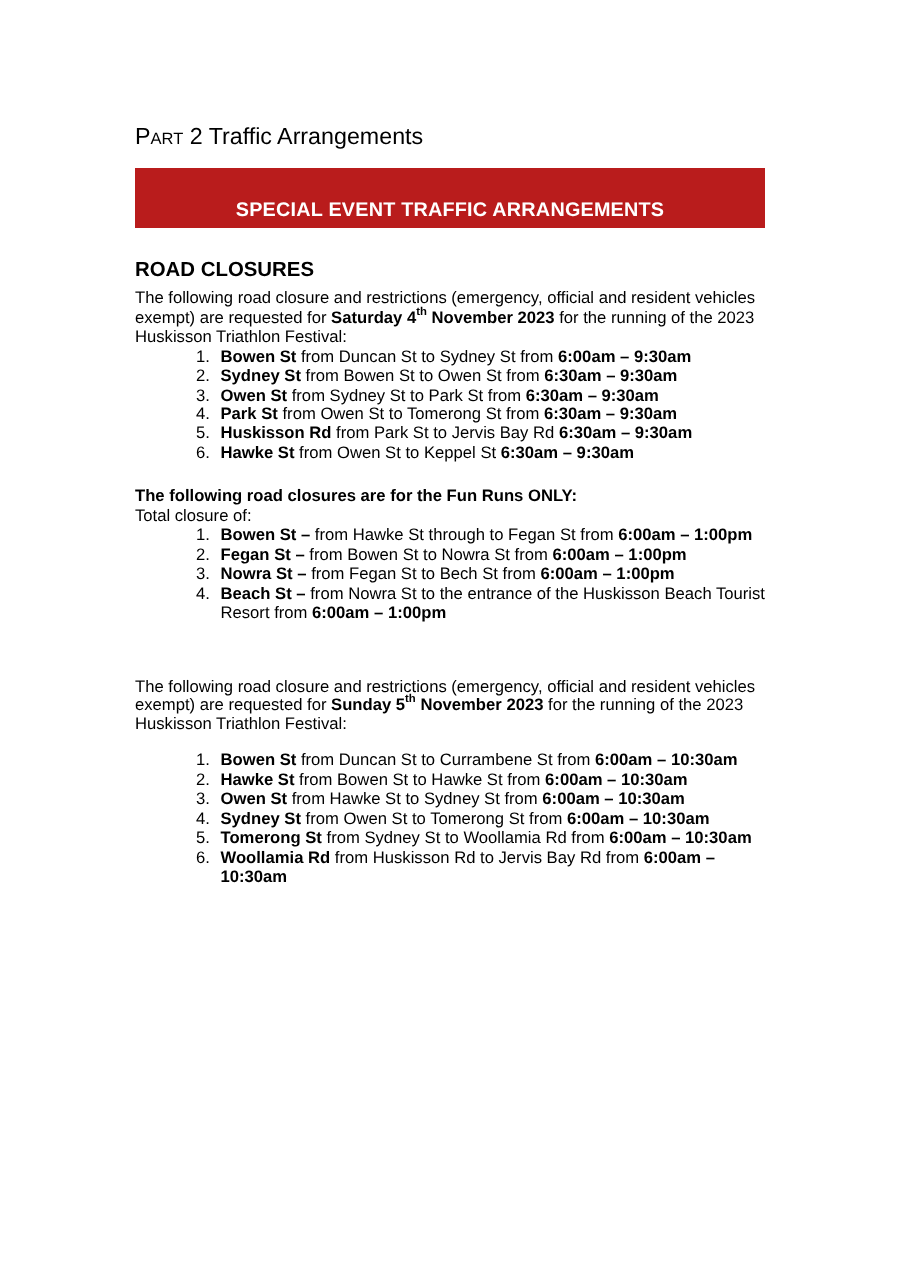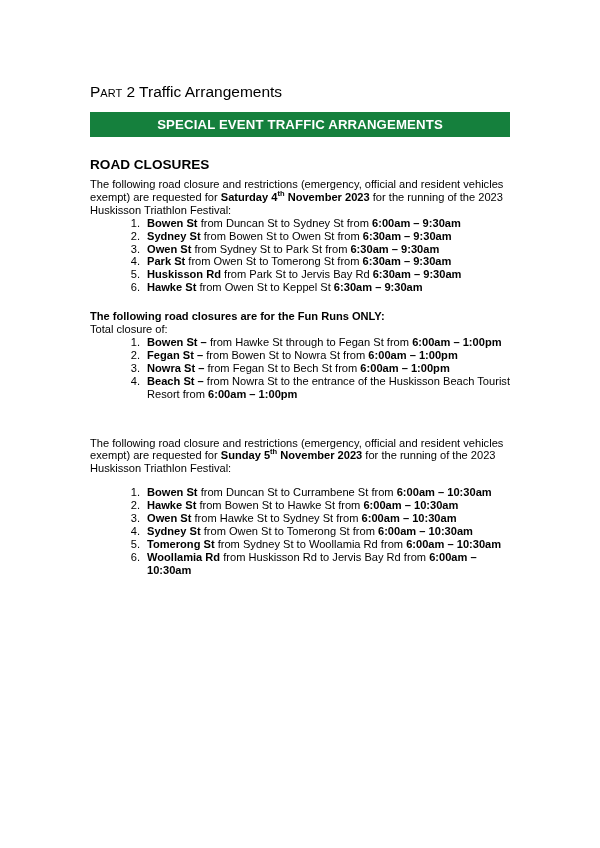--- a/index.html
+++ b/index.html
@@ -37,27 +37,27 @@
     font-weight: normal;
     margin: 0 0 11px 0;
     white-space: nowrap;
   }
   .part-heading .smallcaps {
     font-variant: small-caps;
   }
 
   
   .banner {
-    background: #15803d;
+    background: #b91c1c;
     color: #ffffff;
     font-size: 13.2px;
     font-weight: bold;
     line-height: 17px;
     text-align: center;
-    padding: 4px 0 4px 0;
+    padding: 19px 0 4px 0;
     letter-spacing: 0.15px;
     margin: 0 0 19px 0;
   }
 
   
   .section-heading {
     font-size: 13.6px;
     font-weight: bold;
     line-height: 17px;
     margin: 0 0 5px 0;

